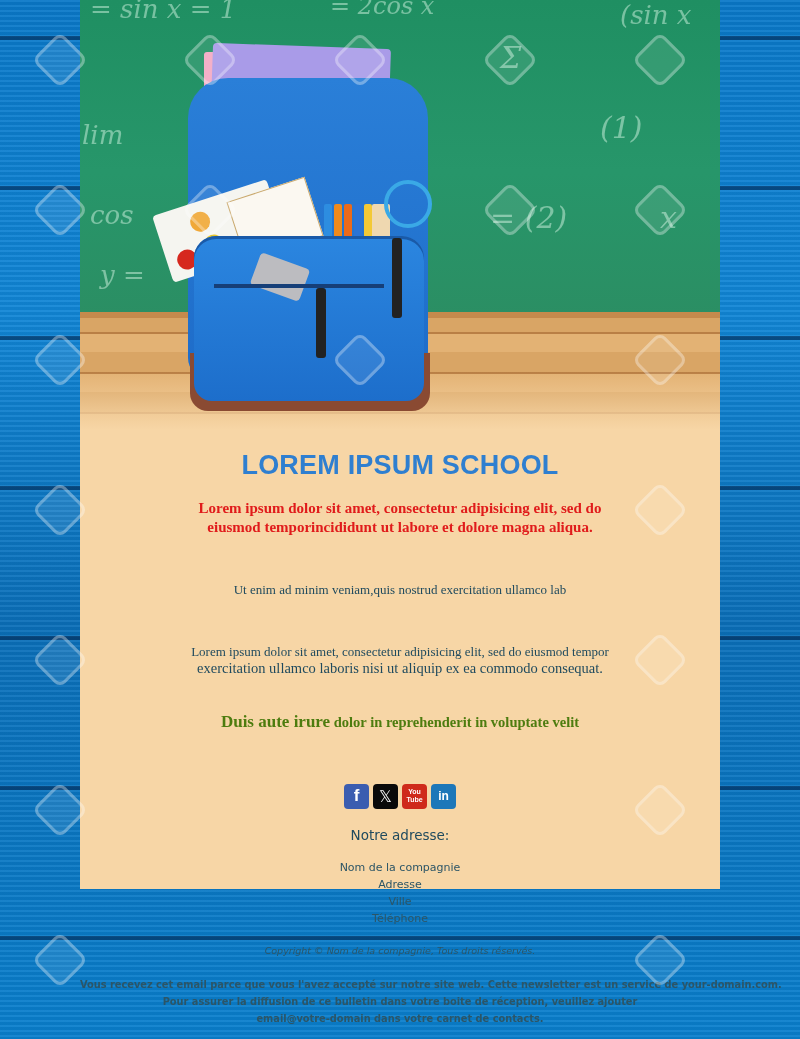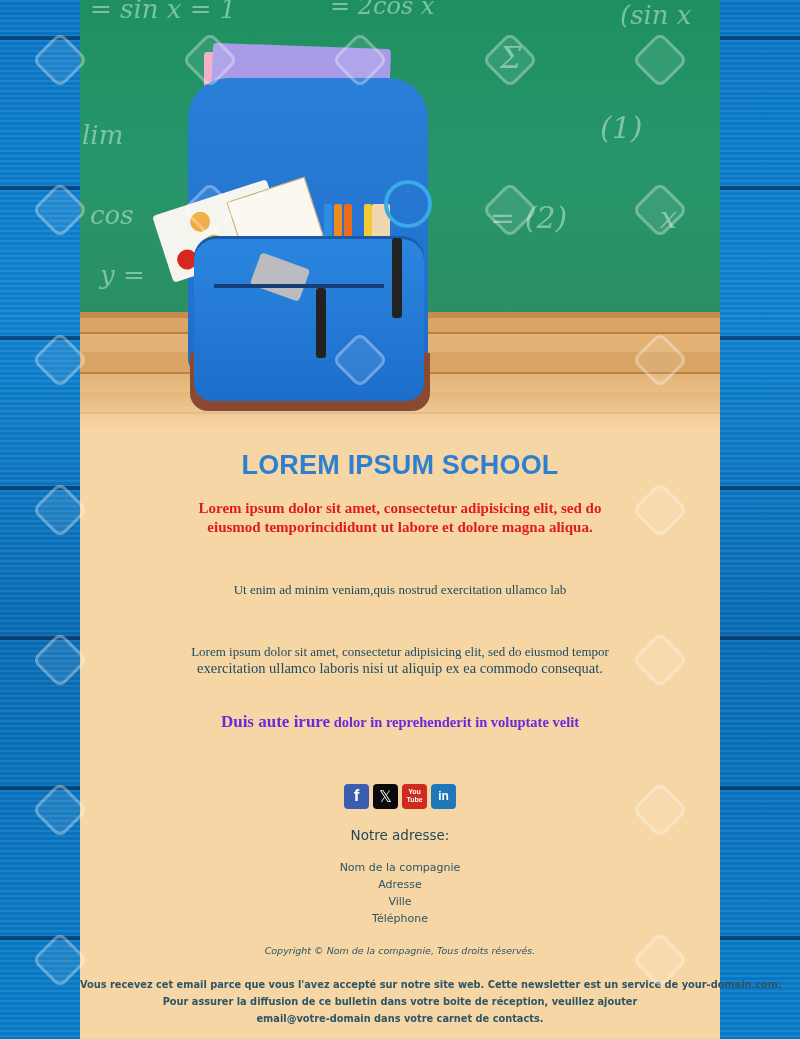--- a/index.html
+++ b/index.html
@@ -10,21 +10,21 @@
         repeating-linear-gradient(180deg,
           rgba(0,0,0,0) 0px, rgba(0,0,0,0) 36px,
           rgba(0,30,70,0.55) 36px, rgba(0,30,70,0.55) 40px,
           rgba(0,0,0,0) 40px, rgba(0,0,0,0) 150px),
         repeating-linear-gradient(180deg,
           rgba(255,255,255,0.06) 0px, rgba(255,255,255,0.06) 2px,
           rgba(0,0,0,0.05) 2px, rgba(0,0,0,0.05) 5px),
         linear-gradient(180deg, #0a78c8 0%, #1186d6 30%, #0b6fb8 60%, #0a7fcd 100%);
     }
     .page {
-      position: absolute; left: 80px; top: 0; width: 640px; height: 1039px;
+      position: absolute; left: 80px; top: 0; width: 640px; height: 889px;
       background: #f7d6a6;
     }
     
     .hero {
       position: relative; width: 640px; height: 430px; overflow: hidden;
       background: linear-gradient(180deg, #1f8f62 0%, #27966a 40%, #2b8e63 75%);
     }
     .chalk { position: absolute; color: rgba(230,255,240,0.45); font-family: "DejaVu Serif", serif; font-style: italic; white-space: nowrap; }
     .desk {
       position: absolute; left: 0; top: 312px; width: 640px; height: 118px;
@@ -63,21 +63,21 @@
       margin: 18px auto 0; width: 500px;
       color: #e01b1b; font-family: "Liberation Serif", serif; font-weight: bold; font-size: 15px; line-height: 19px;
     }
     .body-text {
       margin: 16px auto 0; width: 560px;
       color: #1f4a5e; font-family: "Liberation Serif", serif; font-size: 14.5px; line-height: 17.5px;
     }
     .body-text .l1, .body-text .l2 { font-size: 13px; margin-top: 44px; }
     .quote {
       margin: 34px auto 8px;
-      color: #6d28d9; font-family: "Liberation Serif", serif; font-weight: bold; font-size: 17px;
+      color: #4d7c0f; font-family: "Liberation Serif", serif; font-weight: bold; font-size: 17px;
     }
     .quote .small { font-size: 14.5px; }
     .social { margin-top: 52px; display: flex; justify-content: center; gap: 4px; }
     .soc { width: 25px; height: 25px; border-radius: 4px; display: flex; align-items: center; justify-content: center; color: #fff; font-weight: bold; font-family: "Liberation Sans", sans-serif; }
     .soc.fb { background: #3b5db0; font-size: 17px; }
     .soc.x { background: #0a0a0a; font-size: 16px; font-weight: normal; }
     .soc.yt { background: #cf2a1b; font-size: 7px; line-height: 8px; flex-direction: column; }
     .soc.li { background: #1d77b9; font-size: 12px; }
     .addr-title { margin-top: 18px; color: #1f4a5e; font-size: 13.5px; }
     .addr { margin-top: 16px; color: #2c5566; font-size: 11px; line-height: 17px; }

